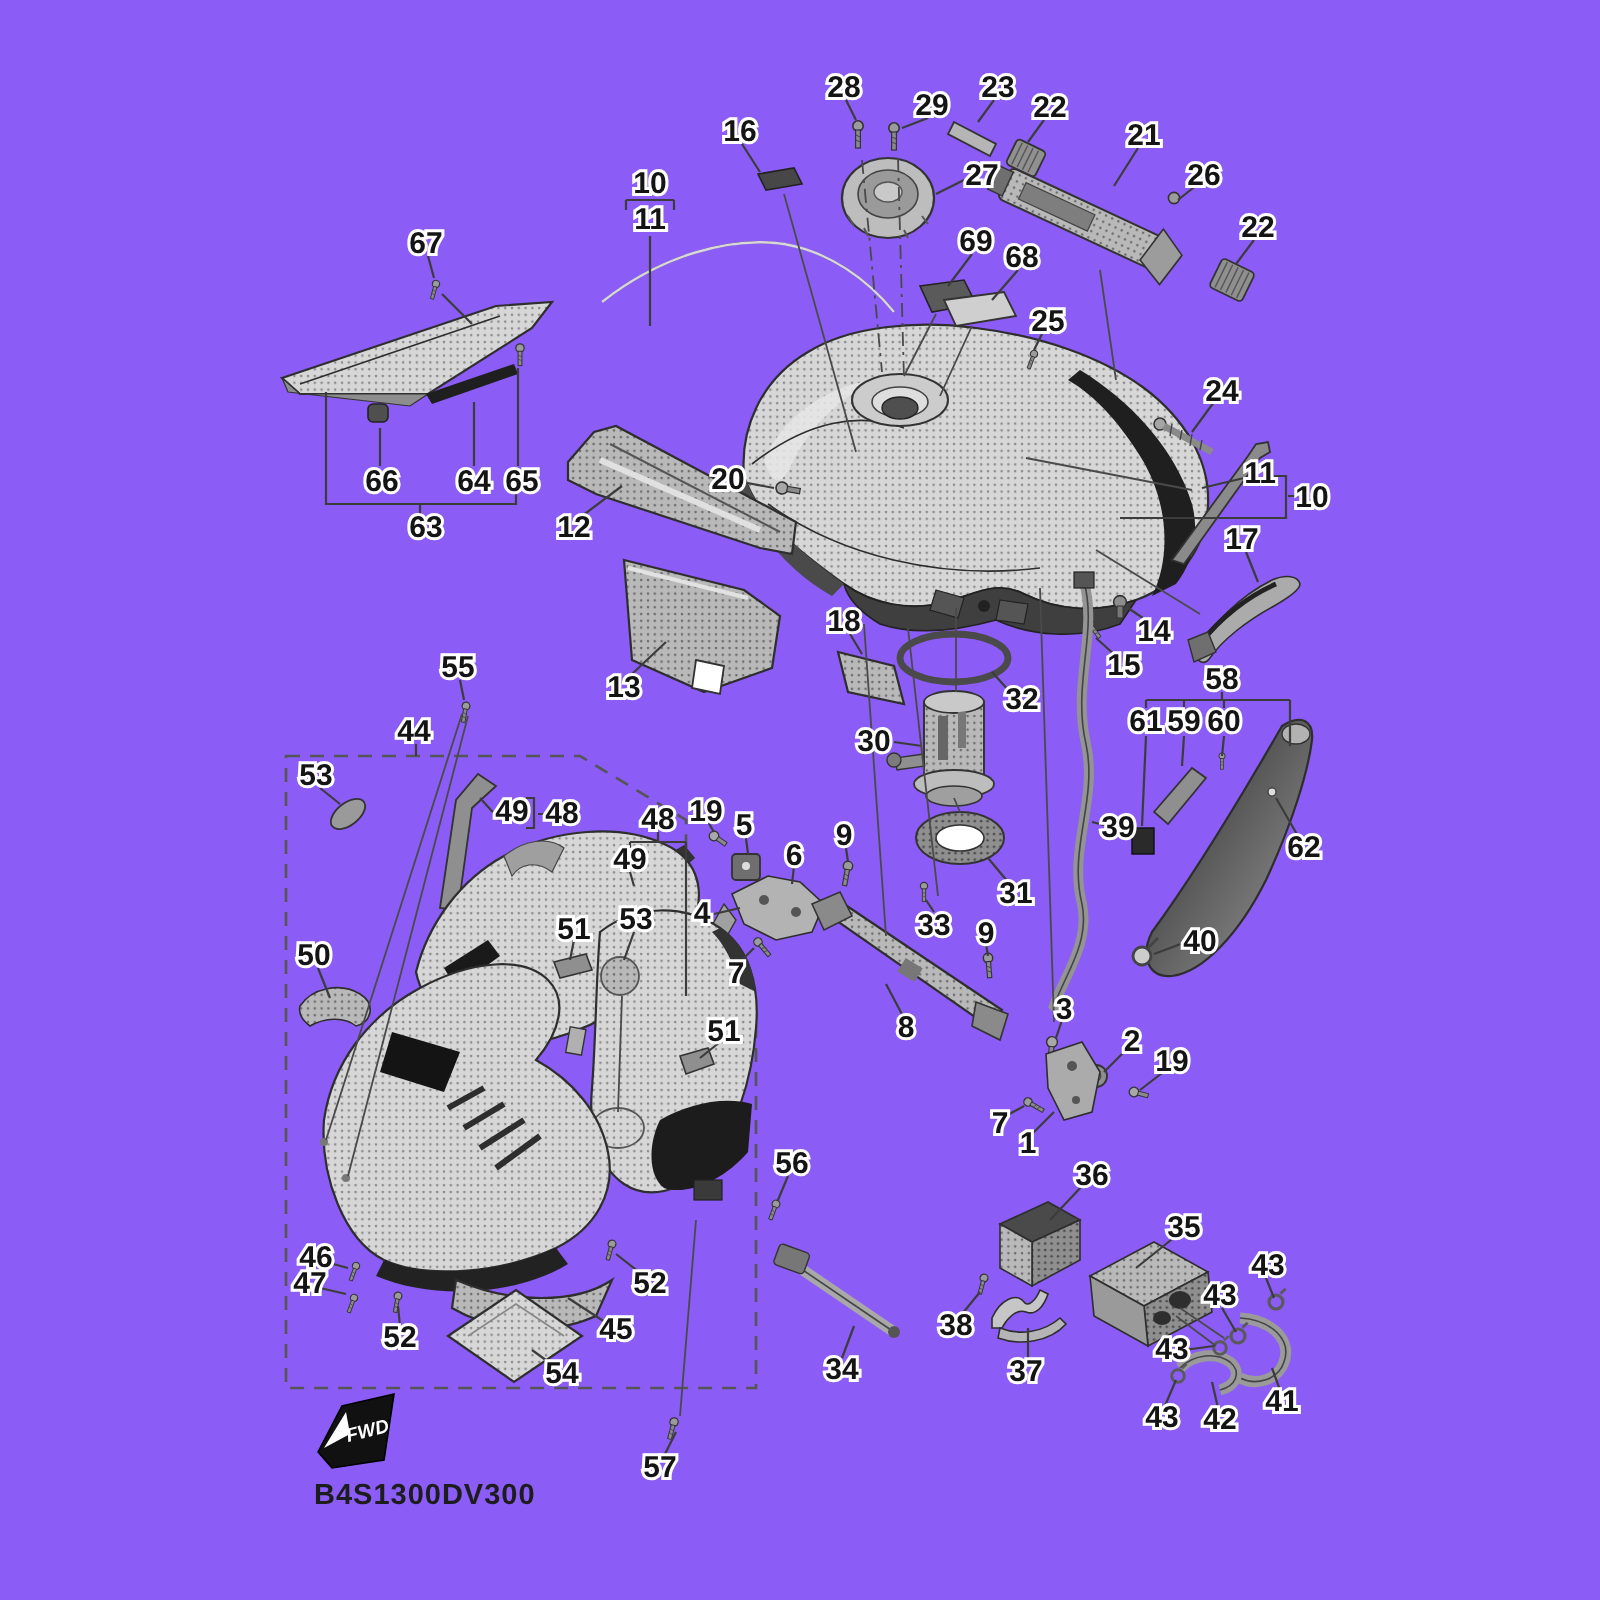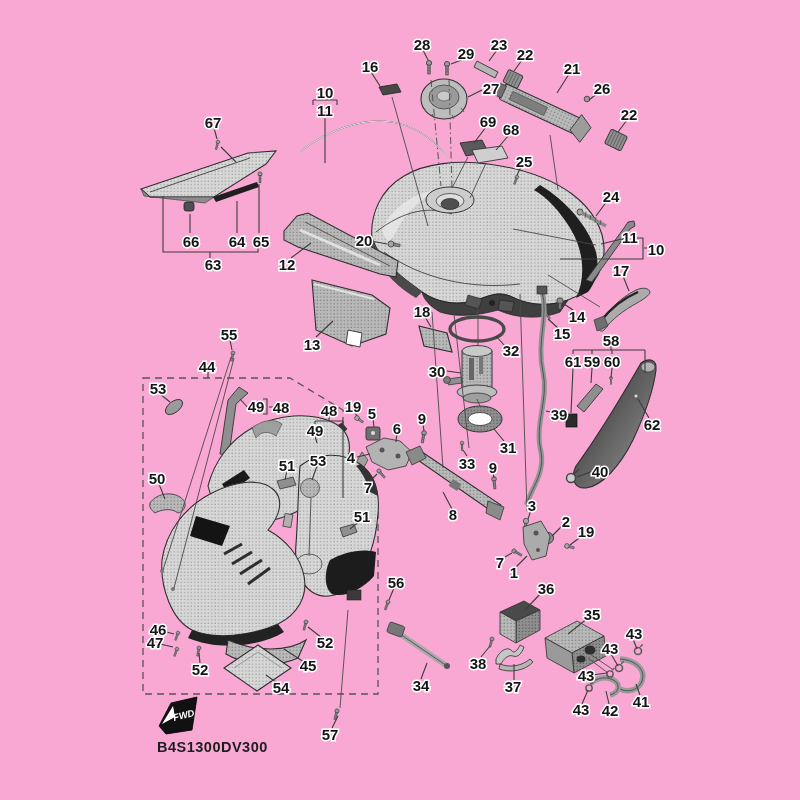--- a/index.html
+++ b/index.html
@@ -1,16 +1,16 @@
 <!DOCTYPE html>
 <html><head>
 <meta charset="utf-8">
 <style>
   html,body{margin:0;padding:0;background:#fff;}
-  #stage{position:relative;width:800px;height:800px;background:#f9a8d4;overflow:hidden;
+  #stage{position:relative;width:800px;height:800px;background:#8b5cf6;overflow:hidden;
          font-family:"Liberation Sans",sans-serif;}
   svg{display:block;}
   .ld{stroke:#3c3c3c;stroke-width:1.1;fill:none;}
   .ldt{stroke:#4a4a4a;stroke-width:0.9;fill:none;}
   .dd{stroke:#4a4a4a;stroke-width:0.9;fill:none;stroke-dasharray:7 3 1.5 3;}
   .p{stroke:#2e2e2e;stroke-width:1.1;}
   .pt{stroke:#2e2e2e;stroke-width:0.8;}
   .ct{font:bold 15px "Liberation Sans",sans-serif;fill:#141414;text-anchor:middle;
       dominant-baseline:central;paint-order:stroke;stroke:#ffffff;stroke-width:3px;}
   .code{font:bold 14.5px "Liberation Sans",sans-serif;fill:#1d1d1d;letter-spacing:.5px;}

